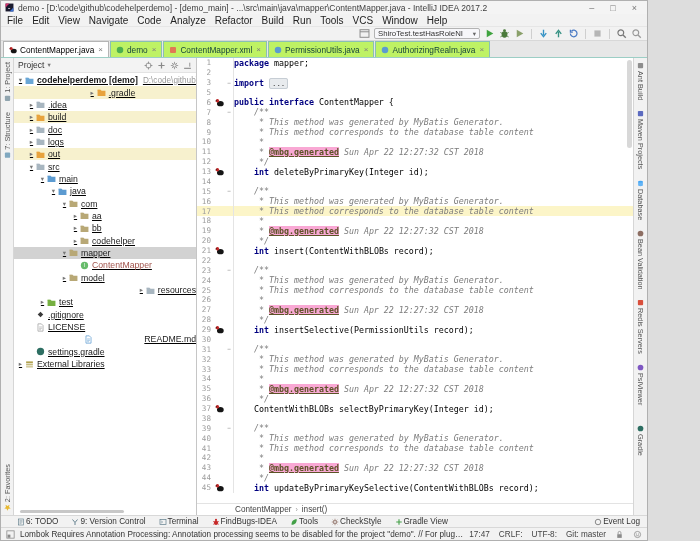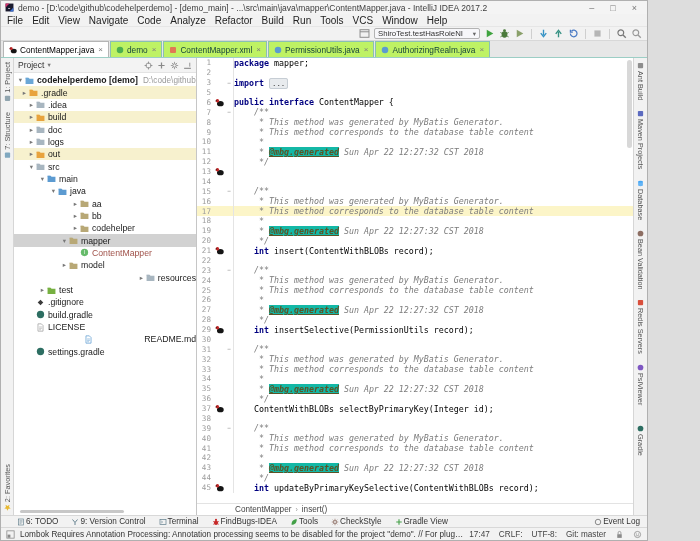--- a/index.html
+++ b/index.html
@@ -43,42 +43,42 @@
   .vitem{writing-mode:vertical-rl;font-size:7.3px;color:#555;display:inline-flex;align-items:center;gap:2px;white-space:nowrap;}
   .sidebar.left .vitem{transform:rotate(180deg);}
   .vitem .vicon{width:7px;height:7px;display:inline-flex;}
   .vspacer{flex:1;}
   
   .project-panel{width:183px;background:#fff;border-right:1px solid #c6c6c6;display:flex;flex-direction:column;position:relative;flex:none;}
   .pp-header{height:15px;display:flex;align-items:center;font-size:8.5px;padding:0 4px;gap:3px;color:#333;background:#f3f3f3;border-bottom:1px solid #e3e3e3;flex:none;}
   .pp-caret{font-size:6.5px;color:#777;}
   .pp-icons{margin-left:auto;display:flex;gap:4px;align-items:center;}
   .pp-icons .tbicon{width:9px;height:9px;}
-  .tree{flex:1;overflow:hidden;padding-top:1px;font-size:8.7px;}
+  .tree{flex:1;overflow:hidden;padding-top:1px;font-size:8.7px;text-decoration:underline;}
   .trow{height:12.35px;display:flex;align-items:center;white-space:nowrap;color:#1a1a1a;}
   .trow .arrow{width:9px;text-align:center;color:#787878;font-size:6.5px;flex:none;}
   .trow .ticon{width:9px;height:9px;flex:none;margin-right:3px;display:inline-flex;}
   .trow .tsuffix{color:#9a9a9a;margin-left:5px;font-size:8.2px;}
   .trow.sel{background:#d2d2d2;}
   .trow.exc{background:#f7f1ce;}
   .trow .tlabel.bold{font-weight:bold;}
   .pp-hscroll{position:absolute;bottom:2px;left:6px;width:104px;height:3px;background:#c7c7c7;border-radius:2px;}
   
   .editor-col{flex:1;display:flex;flex-direction:column;min-width:0;background:#fff;}
   .editor{flex:1;position:relative;overflow:hidden;font-family:"DejaVu Sans Mono",monospace;font-size:8.3px;}
   .line{height:9.889px;display:flex;align-items:center;white-space:pre;}
   .line .num{width:16px;text-align:right;color:#9c9c9c;font-size:7.6px;flex:none;padding-right:2px;font-family:"DejaVu Sans Mono",monospace;}
   .line .gic{width:12px;flex:none;display:inline-flex;justify-content:center;}
   .line .gic svg{width:9px;height:9px;}
   .line .fold{width:9px;flex:none;color:#8a8a8a;font-size:6px;text-align:center;border-right:1px solid #e4e4e4;align-self:stretch;line-height:9.889px;}
   .line.hl{background:#fcf5c8;}
   .tk{color:#000080;font-weight:bold;}
   .tp{color:#000;}
   .tc{color:#7b7b7b;font-style:italic;}
-  .tt{color:#5c5326;background:#14b8a6;font-style:italic;font-weight:bold;text-decoration:underline;}
+  .tt{color:#5c5326;background:#f9a8d4;font-weight:bold;text-decoration:underline;}
   .tf{background:#e8ebee;border:1px solid #c6cdd4;border-radius:2px;padding:0 2px;font-size:7.4px;color:#333;}
   .vscroll{position:absolute;right:0;top:0;bottom:0;width:7px;}
   .vthumb{position:absolute;right:1px;top:2px;width:5px;height:88px;background:#d8d8d8;border-radius:3px;}
   .ed-crumbs{height:12px;border-top:1px solid #e3e3e3;background:#fff;display:flex;align-items:center;font-size:8.2px;color:#444;padding-left:38px;gap:4px;flex:none;}
   .ed-crumbs .ecsep{color:#999;font-size:7px;}
   
   .toolbar-bottom{height:12px;display:flex;align-items:center;font-size:8.2px;color:#333;padding:0 7px 0 16px;gap:13px;border-top:1px solid #d8d8d8;background:#f2f2f2;flex:none;}
   .bb-item{display:inline-flex;align-items:center;gap:1px;white-space:nowrap;}
   .bb-item .tbicon{width:8px;height:8px;}
   .bb-right{margin-left:auto;}
@@ -367,21 +367,21 @@
             <span class="arrow">▾</span>
             <span class="ticon">
               <svg viewBox="0 0 16 16" width="100%" height="100%">
                 <path d="M1 3h5l2 2h7v9H1z" fill="#6ba7d6"></path>
                 <path d="M1 3h5l2 2H1z" fill="#6ba7d6" opacity=".6"></path>
               </svg>
             </span>
             <span class="tlabel bold">codehelperdemo [demo]</span>
             <span class="tsuffix">D:\code\github\codehe</span>
           </div>
-          <div class="trow exc" style="padding-left: 6px;">
+          <div class="trow exc" style="padding-left: 13px; justify-content: center;">
             <span class="arrow">▸</span>
             <span class="ticon">
               <svg viewBox="0 0 16 16" width="100%" height="100%">
                 <path d="M1 3h5l2 2h7v9H1z" fill="#e8a33d"></path>
                 <path d="M1 3h5l2 2H1z" fill="#e8a33d" opacity=".6"></path>
               </svg>
             </span>
             <span class="tlabel">.gradle</span>
           </div>
           <div class="trow" style="padding-left: 13px;">
@@ -457,48 +457,58 @@
           <div class="trow" style="padding-left: 35px;">
             <span class="arrow">▾</span>
             <span class="ticon">
               <svg viewBox="0 0 16 16" width="100%" height="100%">
                 <path d="M1 3h5l2 2h7v9H1z" fill="#5c9bd1"></path>
                 <path d="M1 3h5l2 2H1z" fill="#5c9bd1" opacity=".6"></path>
               </svg>
             </span>
             <span class="tlabel">java</span>
           </div>
-          <div class="trow" style="padding-left: 57px;">
-            <span class="arrow">▸</span>
+          <div class="trow" style="padding-left: 46px;">
+            <span class="arrow">▾</span>
             <span class="ticon">
               <svg viewBox="0 0 16 16" width="100%" height="100%">
                 <path d="M1 3h5l2 2h7v9H1z" fill="#b8a876"></path>
                 <path d="M1 3h5l2 2H1z" fill="#b8a876" opacity=".6"></path>
               </svg>
             </span>
-            <span class="tlabel">aa</span>
+            <span class="tlabel">com</span>
           </div>
           <div class="trow" style="padding-left: 57px;">
             <span class="arrow">▸</span>
             <span class="ticon">
               <svg viewBox="0 0 16 16" width="100%" height="100%">
                 <path d="M1 3h5l2 2h7v9H1z" fill="#b8a876"></path>
                 <path d="M1 3h5l2 2H1z" fill="#b8a876" opacity=".6"></path>
               </svg>
             </span>
-            <span class="tlabel">bb</span>
+            <span class="tlabel">aa</span>
           </div>
           <div class="trow" style="padding-left: 57px;">
             <span class="arrow">▸</span>
             <span class="ticon">
               <svg viewBox="0 0 16 16" width="100%" height="100%">
                 <path d="M1 3h5l2 2h7v9H1z" fill="#b8a876"></path>
                 <path d="M1 3h5l2 2H1z" fill="#b8a876" opacity=".6"></path>
               </svg>
             </span>
+            <span class="tlabel">bb</span>
+          </div>
+          <div class="trow" style="padding-left: 57px;">
+            <span class="arrow">▸</span>
+            <span class="ticon">
+              <svg viewBox="0 0 16 16" width="100%" height="100%">
+                <path d="M1 3h5l2 2h7v9H1z" fill="#b8a876"></path>
+                <path d="M1 3h5l2 2H1z" fill="#b8a876" opacity=".6"></path>
+              </svg>
+            </span>
             <span class="tlabel">codehelper</span>
           </div>
           <div class="trow sel" style="padding-left: 46px;">
             <span class="arrow">▾</span>
             <span class="ticon">
               <svg viewBox="0 0 16 16" width="100%" height="100%">
                 <path d="M1 3h5l2 2h7v9H1z" fill="#b8a876"></path>
                 <path d="M1 3h5l2 2H1z" fill="#b8a876" opacity=".6"></path>
               </svg>
             </span>
@@ -550,53 +560,55 @@
               <svg viewBox="0 0 16 16" width="100%" height="100%">
                 <rect x="4.5" y="4.5" width="7" height="7" fill="#3a3a3a" transform="rotate(45 8 8)"></rect>
               </svg>
             </span>
             <span class="tlabel">.gitignore</span>
           </div>
           <div class="trow" style="padding-left: 13px;">
             <span class="arrow"></span>
             <span class="ticon">
               <svg viewBox="0 0 16 16" width="100%" height="100%">
-                <circle cx="8" cy="8" r="6.5" fill="#2d6e62"></circle>
-              </svg>
-            </span>
-            <span class="tlabel">build.gradle</span>
+                <path d="M3.5 1.5h6l3 3v10h-9z" fill="#fff" stroke="#9e9e9e" stroke-width="1.3"></path>
+                <path d="M5.5 7h5M5.5 9.5h5M5.5 12h3.5" stroke="#9e9e9e" stroke-width="1"></path>
+              </svg>
+            </span>
+            <span class="tlabel">LICENSE</span>
+          </div>
+          <div class="trow" style="padding-left: 13px; justify-content: space-between;">
+            <span class="arrow"></span>
+            <span class="ticon">
+              <svg viewBox="0 0 16 16" width="100%" height="100%">
+                <path d="M3.5 1.5h6l3 3v10h-9z" fill="#fff" stroke="#5c9bd1" stroke-width="1.3"></path>
+                <path d="M5.5 7h5M5.5 9.5h5M5.5 12h3.5" stroke="#5c9bd1" stroke-width="1"></path>
+              </svg>
+            </span>
+            <span class="tlabel">README.md</span>
           </div>
           <div class="trow" style="padding-left: 13px;">
             <span class="arrow"></span>
             <span class="ticon">
               <svg viewBox="0 0 16 16" width="100%" height="100%">
-                <path d="M3.5 1.5h6l3 3v10h-9z" fill="#fff" stroke="#9e9e9e" stroke-width="1.3"></path>
-                <path d="M5.5 7h5M5.5 9.5h5M5.5 12h3.5" stroke="#9e9e9e" stroke-width="1"></path>
-              </svg>
-            </span>
-            <span class="tlabel">LICENSE</span>
-          </div>
-          <div class="trow" style="padding-left: 13px; justify-content: space-between;">
-            <span class="arrow"></span>
-            <span class="ticon">
-              <svg viewBox="0 0 16 16" width="100%" height="100%">
-                <path d="M3.5 1.5h6l3 3v10h-9z" fill="#fff" stroke="#5c9bd1" stroke-width="1.3"></path>
-                <path d="M5.5 7h5M5.5 9.5h5M5.5 12h3.5" stroke="#5c9bd1" stroke-width="1"></path>
-              </svg>
-            </span>
-            <span class="tlabel">README.md</span>
-          </div>
-          <div class="trow" style="padding-left: 13px;">
-            <span class="arrow"></span>
-            <span class="ticon">
-              <svg viewBox="0 0 16 16" width="100%" height="100%">
                 <circle cx="8" cy="8" r="6.5" fill="#2d6e62"></circle>
               </svg>
             </span>
             <span class="tlabel">settings.gradle</span>
+          </div>
+          <div class="trow" style="padding-left: 2px;">
+            <span class="arrow">▸</span>
+            <span class="ticon">
+              <svg viewBox="0 0 16 16" width="100%" height="100%">
+                <rect x="2" y="2.5" width="12" height="3" fill="#b0a14e"></rect>
+                <rect x="2" y="6.5" width="12" height="3" fill="#b0a14e" opacity=".75"></rect>
+                <rect x="2" y="10.5" width="12" height="3" fill="#b0a14e" opacity=".55"></rect>
+              </svg>
+            </span>
+            <span class="tlabel">External Libraries</span>
           </div>
         </div>
       <div class="pp-hscroll"></div>
     </div>
 
     <div class="editor-col">
       <div class="editor" id="editor">
         <div class="vscroll">
             <div class="vthumb"></div>
           </div>
@@ -612,21 +624,21 @@
           <div class="line"><span class="num">7</span><span class="gic"></span><span class="fold">−</span><span class="codeseg"><span class="tc">    /**</span></span></div>
           <div class="line"><span class="num">8</span><span class="gic"></span><span class="fold"></span><span class="codeseg"><span class="tc">     * This method was generated by MyBatis Generator.</span></span></div>
           <div class="line"><span class="num">9</span><span class="gic"></span><span class="fold"></span><span class="codeseg"><span class="tc">     * This method corresponds to the database table content</span></span></div>
           <div class="line"><span class="num">10</span><span class="gic"></span><span class="fold"></span><span class="codeseg"><span class="tc">     *</span></span></div>
           <div class="line"><span class="num">11</span><span class="gic"></span><span class="fold"></span><span class="codeseg"><span class="tc">     * </span><span class="tt">@mbg.generated</span><span class="tc"> Sun Apr 22 12:27:32 CST 2018</span></span></div>
           <div class="line"><span class="num">12</span><span class="gic"></span><span class="fold"></span><span class="codeseg"><span class="tc">     */</span></span></div>
           <div class="line"><span class="num">13</span><span class="gic"><svg viewBox="0 0 16 16" width="100%" height="100%">
                 <ellipse cx="9.5" cy="10" rx="6" ry="4.6" fill="#151515"></ellipse>
                 <circle cx="4.3" cy="5" r="3.1" fill="#c62828"></circle>
                 <path d="M.8 5.6l3.2-1.9" stroke="#151515" stroke-width="1"></path>
-              </svg></span><span class="fold"></span></div>
+              </svg></span><span class="fold"></span><span class="codeseg"><span class="tp">    </span><span class="tk">int</span><span class="tp"> deleteByPrimaryKey(Integer id);</span></span></div>
           <div class="line"><span class="num">14</span><span class="gic"></span><span class="fold"></span><span class="codeseg"></span></div>
           <div class="line"><span class="num">15</span><span class="gic"></span><span class="fold">−</span><span class="codeseg"><span class="tc">    /**</span></span></div>
           <div class="line"><span class="num">16</span><span class="gic"></span><span class="fold"></span><span class="codeseg"><span class="tc">     * This method was generated by MyBatis Generator.</span></span></div>
           <div class="line hl"><span class="num">17</span><span class="gic"></span><span class="fold"></span><span class="codeseg"><span class="tc">     * This method corresponds to the database table content</span></span></div>
           <div class="line"><span class="num">18</span><span class="gic"></span><span class="fold"></span><span class="codeseg"><span class="tc">     *</span></span></div>
           <div class="line"><span class="num">19</span><span class="gic"></span><span class="fold"></span><span class="codeseg"><span class="tc">     * </span><span class="tt">@mbg.generated</span><span class="tc"> Sun Apr 22 12:27:32 CST 2018</span></span></div>
           <div class="line"><span class="num">20</span><span class="gic"></span><span class="fold"></span><span class="codeseg"><span class="tc">     */</span></span></div>
           <div class="line"><span class="num">21</span><span class="gic"><svg viewBox="0 0 16 16" width="100%" height="100%">
                 <ellipse cx="9.5" cy="10" rx="6" ry="4.6" fill="#151515"></ellipse>
                 <circle cx="4.3" cy="5" r="3.1" fill="#c62828"></circle>

